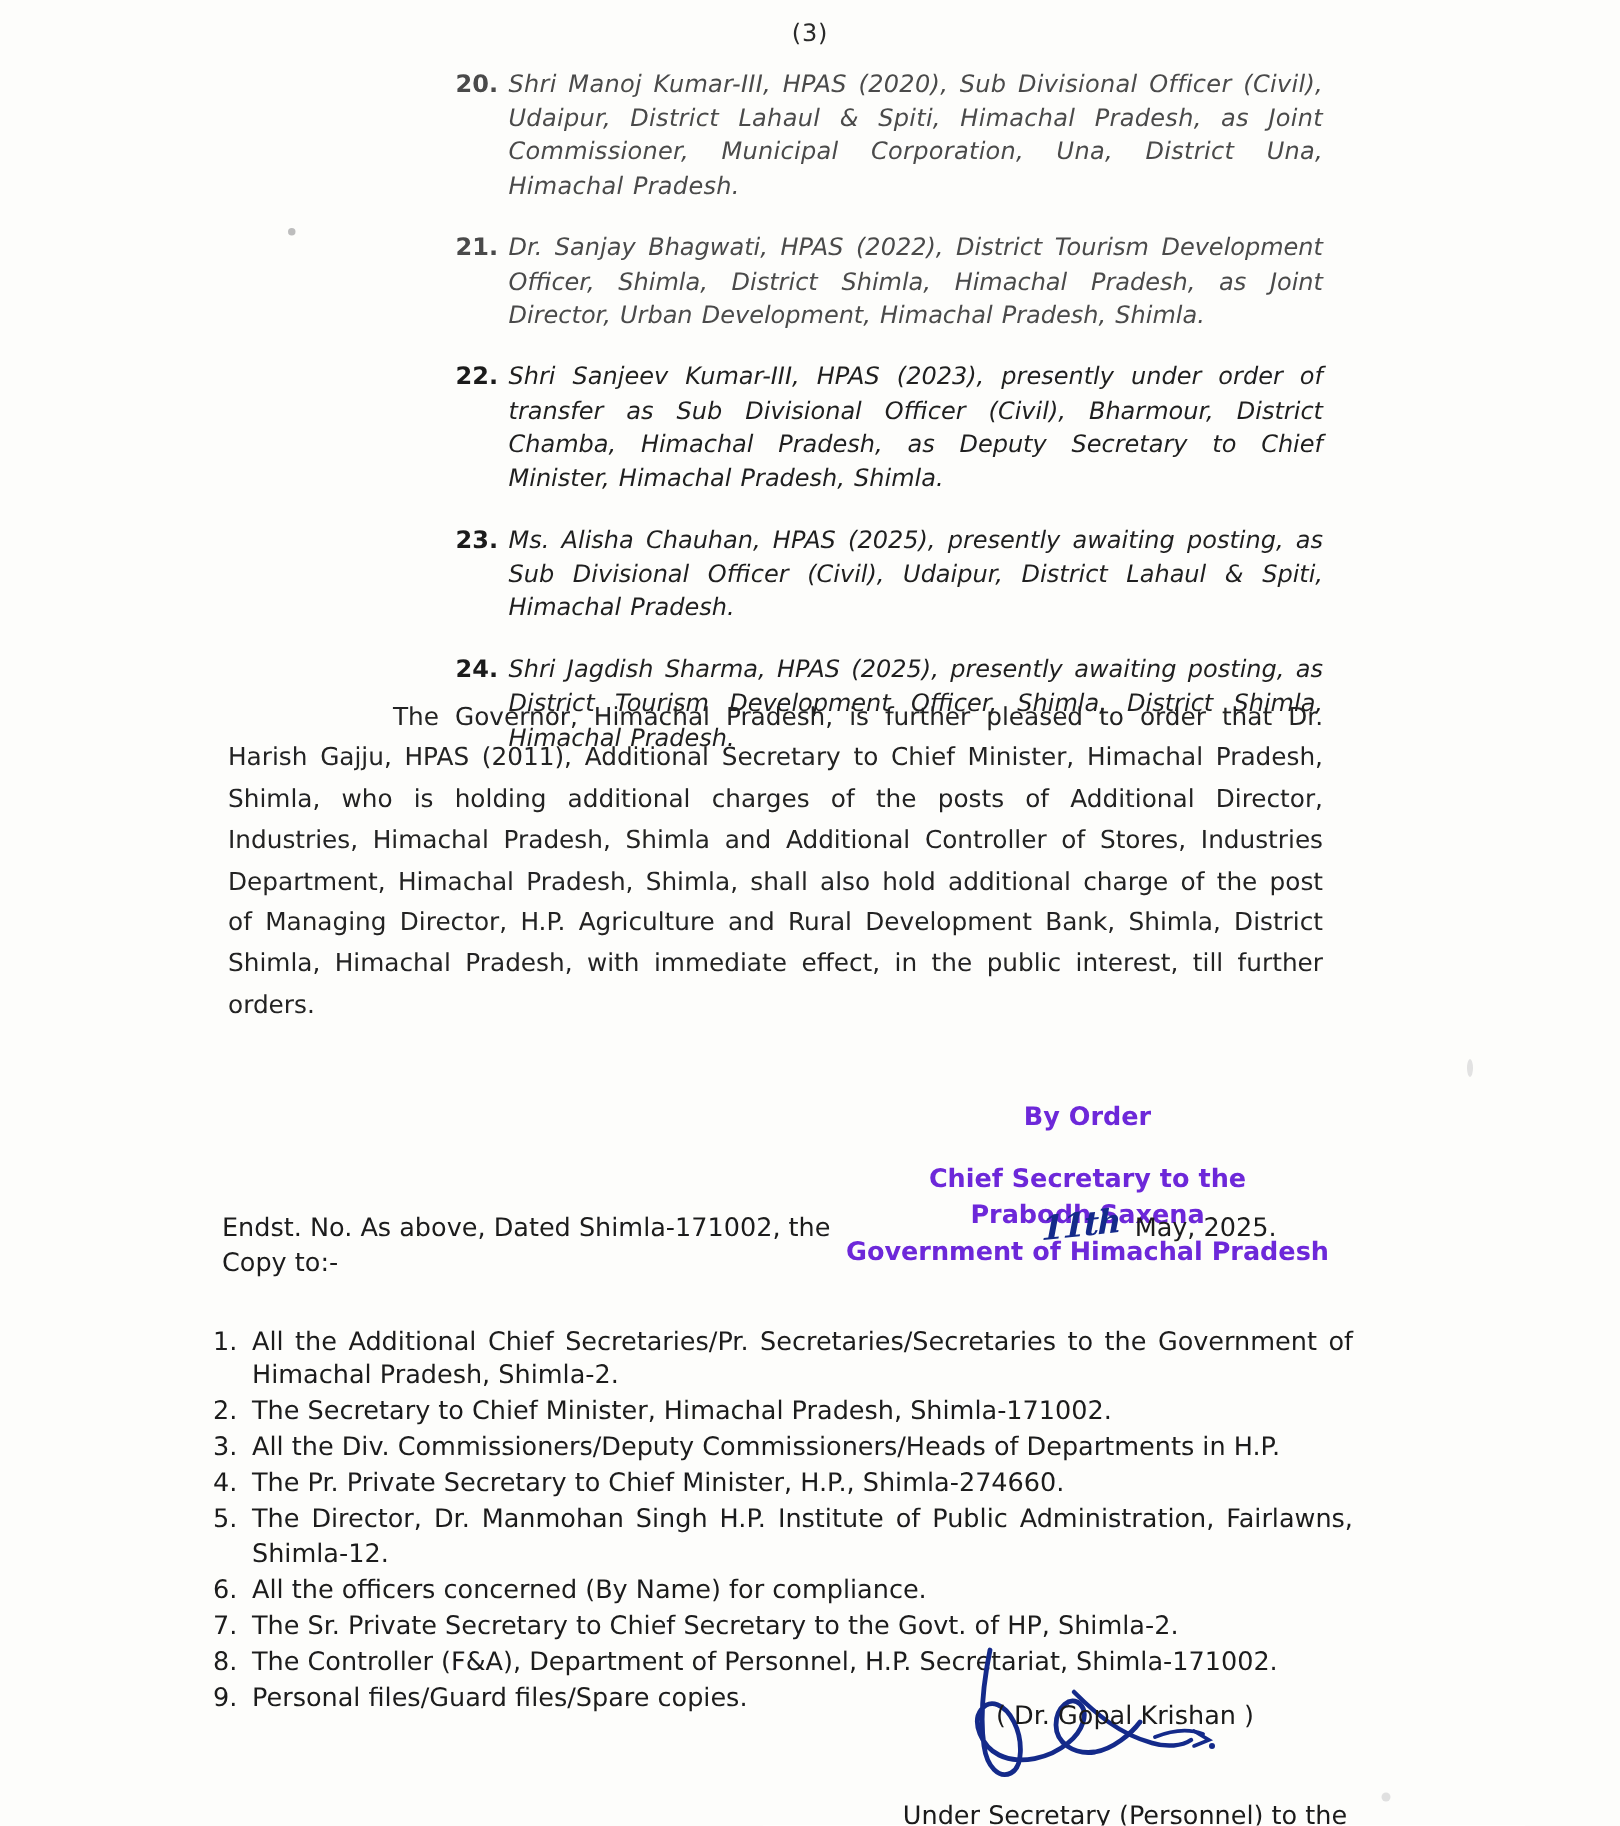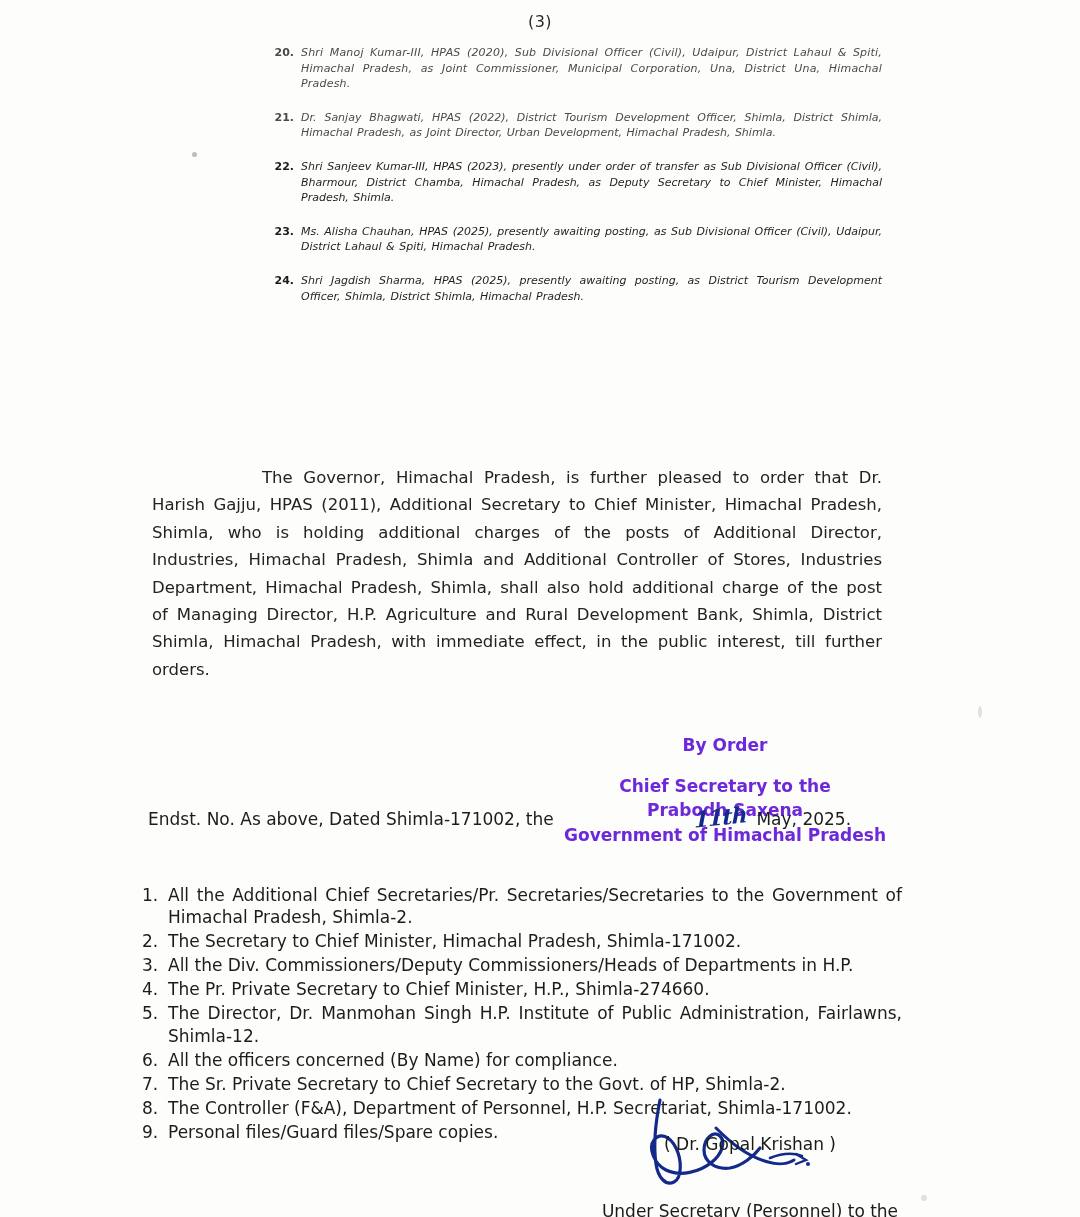--- a/index.html
+++ b/index.html
@@ -36,24 +36,25 @@
   .officer-list {
     position: absolute;
     top: 45px;
     left: 262px;
     width: 620px;
   }
   .officer-item {
     display: flex;
     align-items: flex-start;
     margin-bottom: 18px;
-    font-size: 11px;
+    font-size: 16px;
     line-height: 1.42;
     text-align: justify;
     color: #1f1f1f;
+    margin-left: 38px;
   }
   .officer-num {
     flex: 0 0 32px;
     text-align: right;
     padding-right: 7px;
     font-weight: 600;
     color: #1b1b1b;
   }
   .officer-text {
     flex: 1 1 auto;
@@ -235,20 +236,21 @@
     <div>Government of Himachal Pradesh</div>
   </div>
 
   <div class="endst">
     <div class="endst-row">
       <div class="endst-left">Endst. No. As above, Dated Shimla-171002, the</div>
       <div class="endst-date">
         <span class="handwrite">11th</span><span>May, 2025.</span>
       </div>
     </div>
+    <div class="copy-to">Copy to:-</div>
   </div>
 
   <div class="copy-list">
     <div class="copy-item">
       <div class="copy-num">1.</div>
       <div class="copy-text">All the Additional Chief Secretaries/Pr. Secretaries/Secretaries to the Government of Himachal Pradesh, Shimla-2.</div>
     </div>
     <div class="copy-item">
       <div class="copy-num">2.</div>
       <div class="copy-text">The Secretary to Chief Minister, Himachal Pradesh, Shimla-171002.</div>

